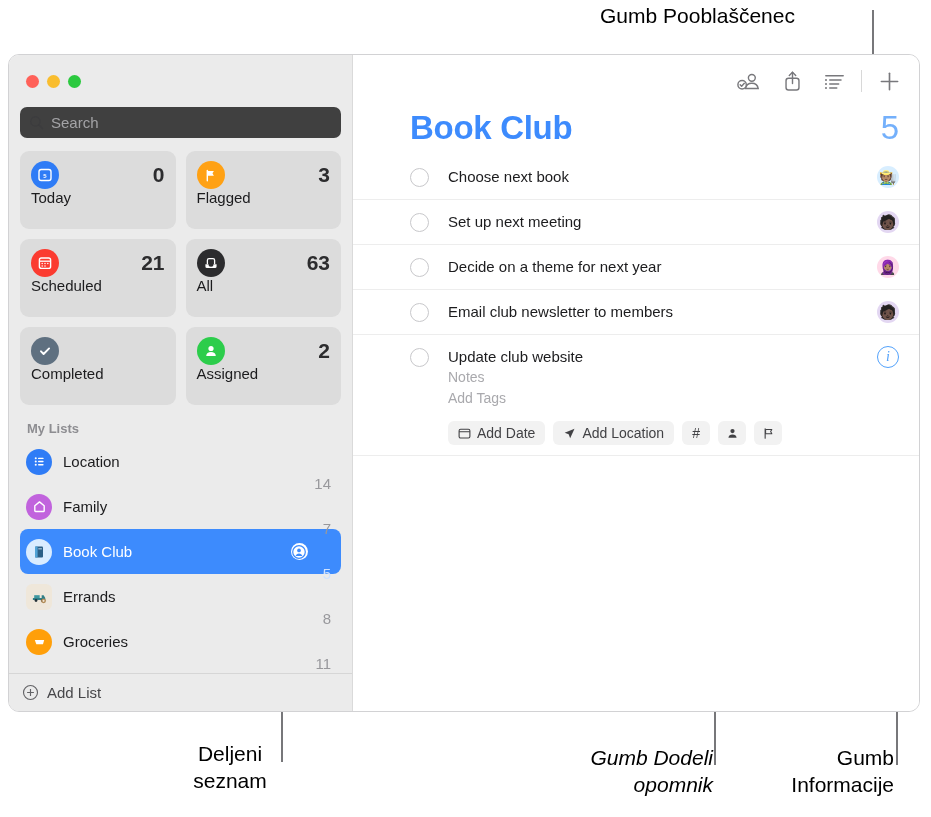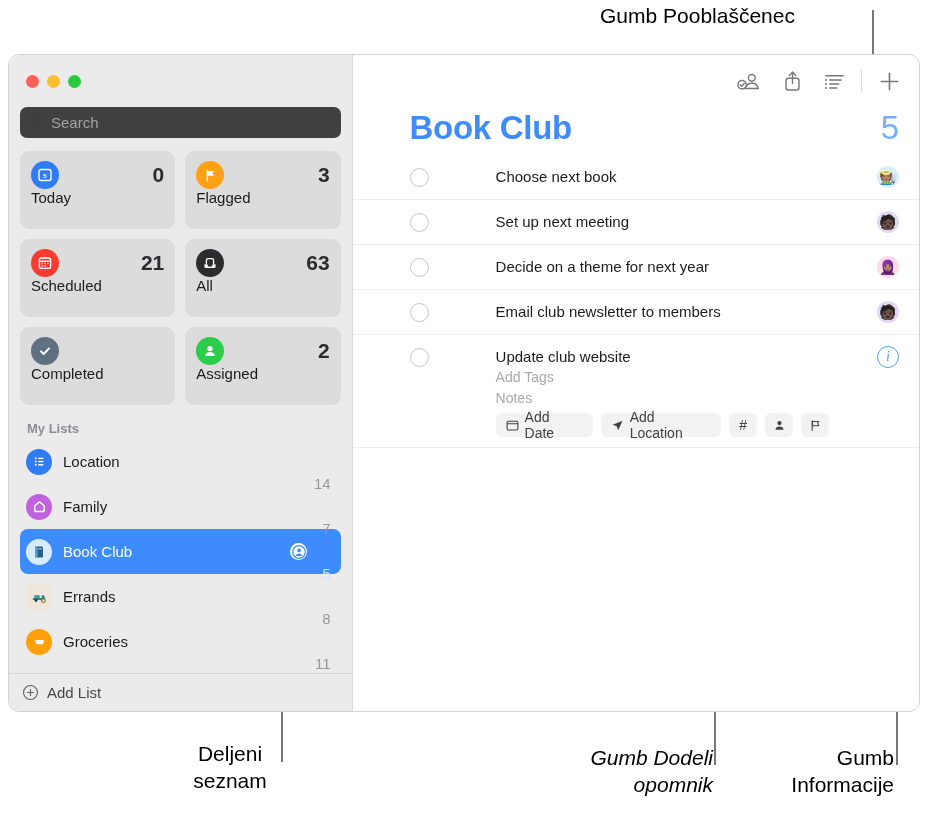--- a/index.html
+++ b/index.html
@@ -209,21 +209,20 @@
   }
 
   #reminders { padding: 8px 0 0 0; flex: 1 1 auto; }
   .rem-row {
     display: flex;
     align-items: flex-start;
     padding: 0 20px 0 57px;
     border-bottom: 1px solid #ededed;
     min-height: 45px;
     box-sizing: border-box;
-    gap: 48px;
   }
   .rem-circle {
     width: 19px; height: 19px;
     border-radius: 50%;
     border: 1.5px solid #c8c8cb;
     box-sizing: border-box;
     flex: none;
     margin-top: 13px;
   }
   .rem-body { flex: 1 1 auto; padding-left: 19px; padding-top: 12px; padding-bottom: 10px;}
@@ -245,21 +244,21 @@
     font-size: 14px;
     font-family: "Liberation Serif", serif;
     font-style: italic;
     box-sizing: border-box;
   }
 
   #detail-actions {
     display: flex;
     align-items: center;
     gap: 8px;
-    margin-top: 4px;
+    margin-top: 12px;
   }
   .chip {
     background: #f2f2f2;
     border-radius: 6px;
     height: 24px;
     display: flex;
     align-items: center;
     gap: 6px;
     padding: 0 10px;
     font-size: 14px;
@@ -563,22 +562,22 @@
         </span>
         <span class="rem-right">
           <span class="avatar" style="background:#e3d7f2">🧑🏿</span>
         </span>
       </div>
 
       <div class="rem-row">
         <span class="rem-circle"></span>
         <span class="rem-body">
           <div class="rem-title">Update club website</div>
+          <div class="rem-sub">Notes</div>
           <div class="rem-sub">Add Tags</div>
-          <div class="rem-sub">Notes</div>
           <div id="detail-actions">
             <span class="chip">
               <span style="display:flex;">
                 <svg width="13" height="13" viewBox="0 0 14 14">
                   <rect x="1.2" y="2.4" width="11.6" height="9.4" rx="1.6" fill="none" stroke="#424245" stroke-width="1.2"></rect>
                   <line x1="1.2" y1="5.1" x2="12.8" y2="5.1" stroke="#424245" stroke-width="1.1"></line>
                 </svg>
               </span>
               <span>Add Date</span>
             </span>

